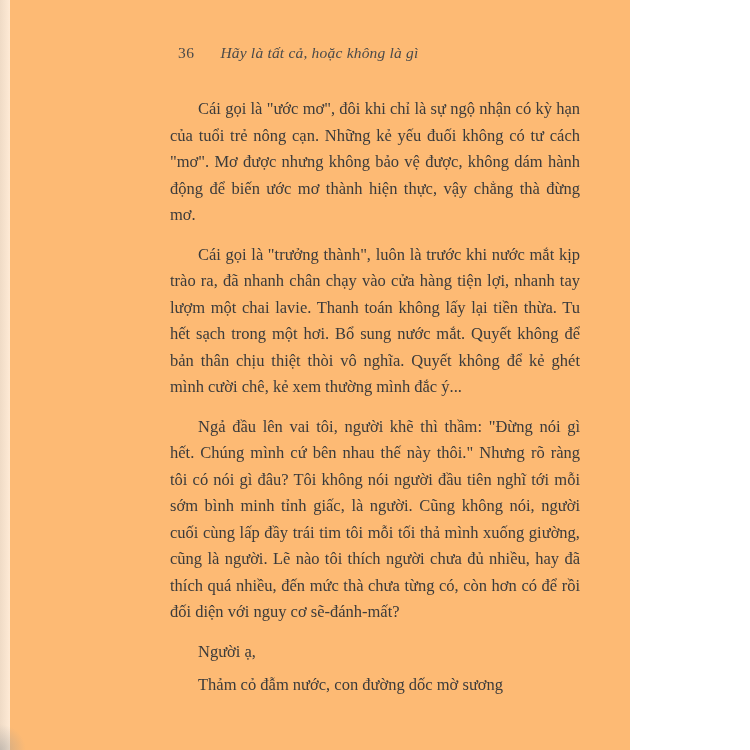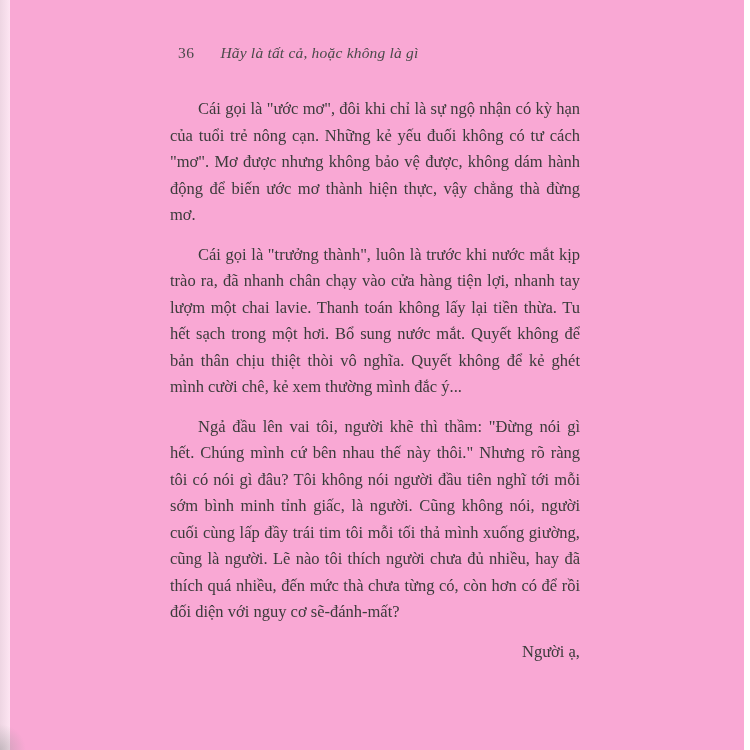--- a/index.html
+++ b/index.html
@@ -2,23 +2,23 @@
 <html><head>
 <meta charset="utf-8">
 <style>
   html, body {
     margin: 0;
     padding: 0;
     background: #ffffff;
   }
   .page {
     position: relative;
-    width: 744px;
+    width: 630px;
     height: 750px;
-    background: #f9a8d4;
+    background: #fdba74;
     overflow: hidden;
     font-family: "Liberation Serif", "DejaVu Serif", serif;
     color: #3b3b3b;
     box-sizing: border-box;
   }
   .scan-edge-left {
     position: absolute;
     left: 0;
     top: 0;
     bottom: 0;
@@ -63,35 +63,36 @@
     margin: 0 0 13px 0;
     font-size: 16.5px;
     line-height: 26.5px;
     text-indent: 28px;
     color: #3b3b3b;
   }
   .para.justify {
     text-align: justify;
   }
   .para.line {
-    text-align: right;
+    text-align: left;
     margin-bottom: 7px;
   }
 </style>
 </head>
 <body>
 
 <div class="page">
   <div class="scan-edge-left"></div>
   <div class="scan-corner"></div>
 
   <div class="header">
     <span class="pagenum">36</span>
     <span class="running-title">Hãy là tất cả, hoặc không là gì</span>
   </div>
 
   <div class="body-text">
     <p class="para justify">Cái gọi là "ước mơ", đôi khi chỉ là sự ngộ nhận có kỳ hạn của tuổi trẻ nông cạn. Những kẻ yếu đuối không có tư cách "mơ". Mơ được nhưng không bảo vệ được, không dám hành động để biến ước mơ thành hiện thực, vậy chẳng thà đừng mơ.</p>
     <p class="para justify">Cái gọi là "trưởng thành", luôn là trước khi nước mắt kịp trào ra, đã nhanh chân chạy vào cửa hàng tiện lợi, nhanh tay lượm một chai lavie. Thanh toán không lấy lại tiền thừa. Tu hết sạch trong một hơi. Bổ sung nước mắt. Quyết không để bản thân chịu thiệt thòi vô nghĩa. Quyết không để kẻ ghét mình cười chê, kẻ xem thường mình đắc ý...</p>
     <p class="para justify">Ngả đầu lên vai tôi, người khẽ thì thầm: "Đừng nói gì hết. Chúng mình cứ bên nhau thế này thôi." Nhưng rõ ràng tôi có nói gì đâu? Tôi không nói người đầu tiên nghĩ tới mỗi sớm bình minh tỉnh giấc, là người. Cũng không nói, người cuối cùng lấp đầy trái tim tôi mỗi tối thả mình xuống giường, cũng là người. Lẽ nào tôi thích người chưa đủ nhiều, hay đã thích quá nhiều, đến mức thà chưa từng có, còn hơn có để rồi đối diện với nguy cơ sẽ-đánh-mất?</p>
     <p class="para line">Người ạ,</p>
+    <p class="para line">Thảm cỏ đẫm nước, con đường dốc mờ sương</p>
   </div>
 </div>
 
 </body></html>

